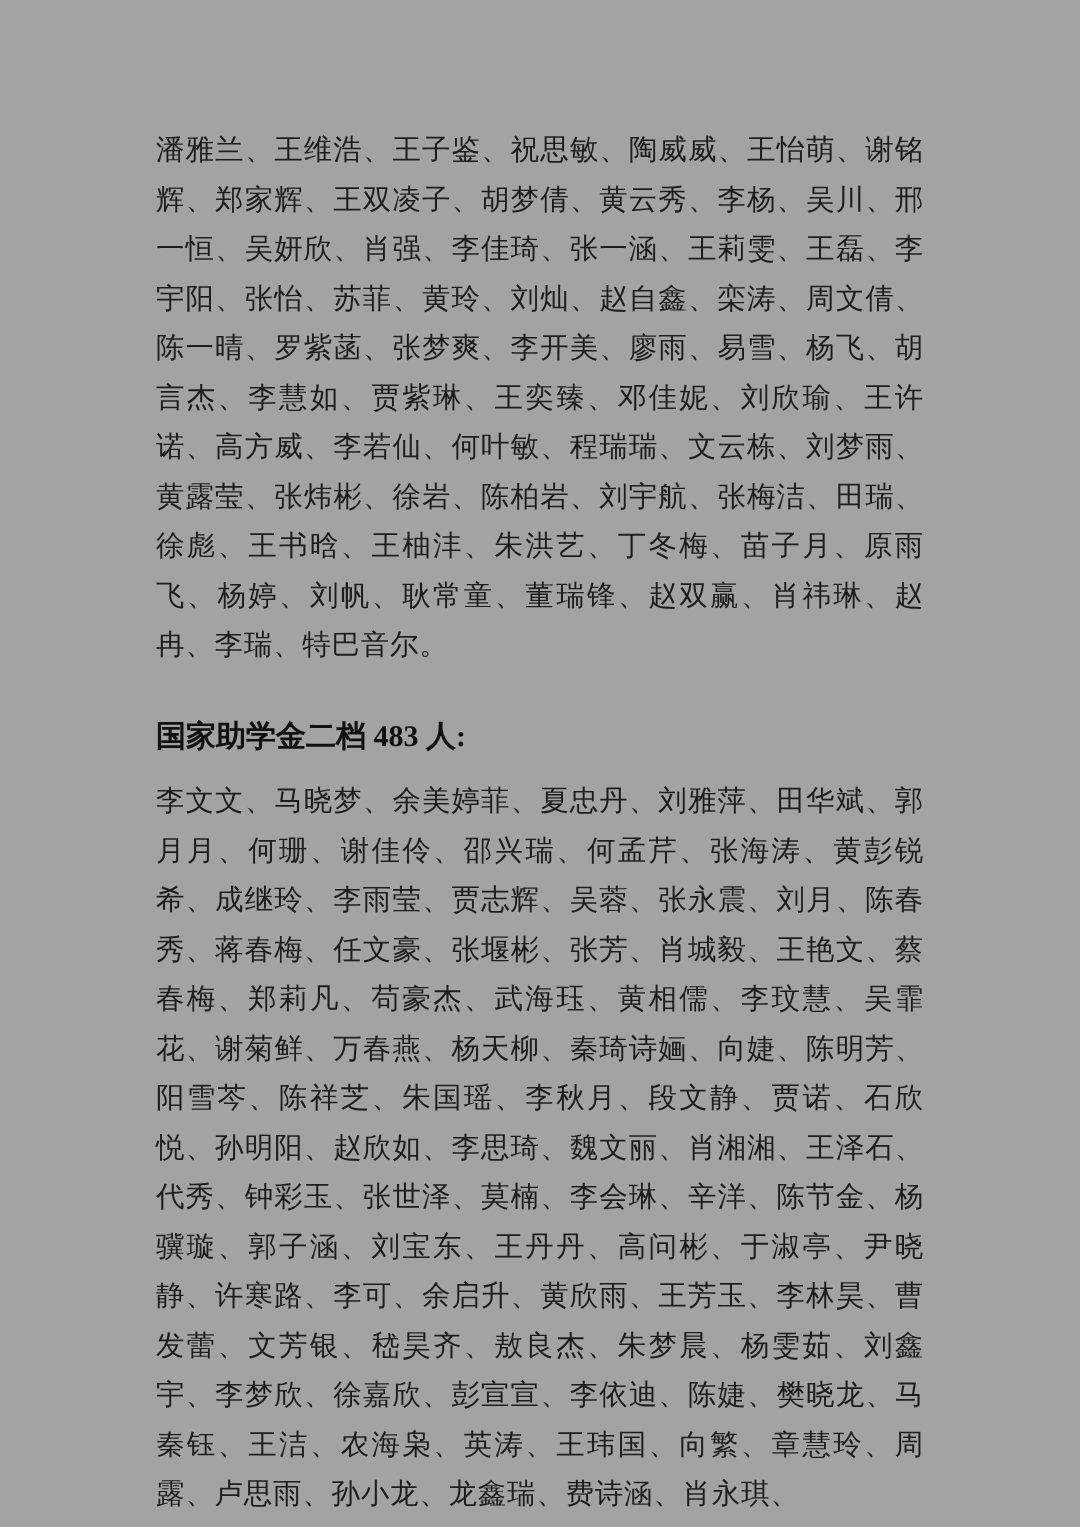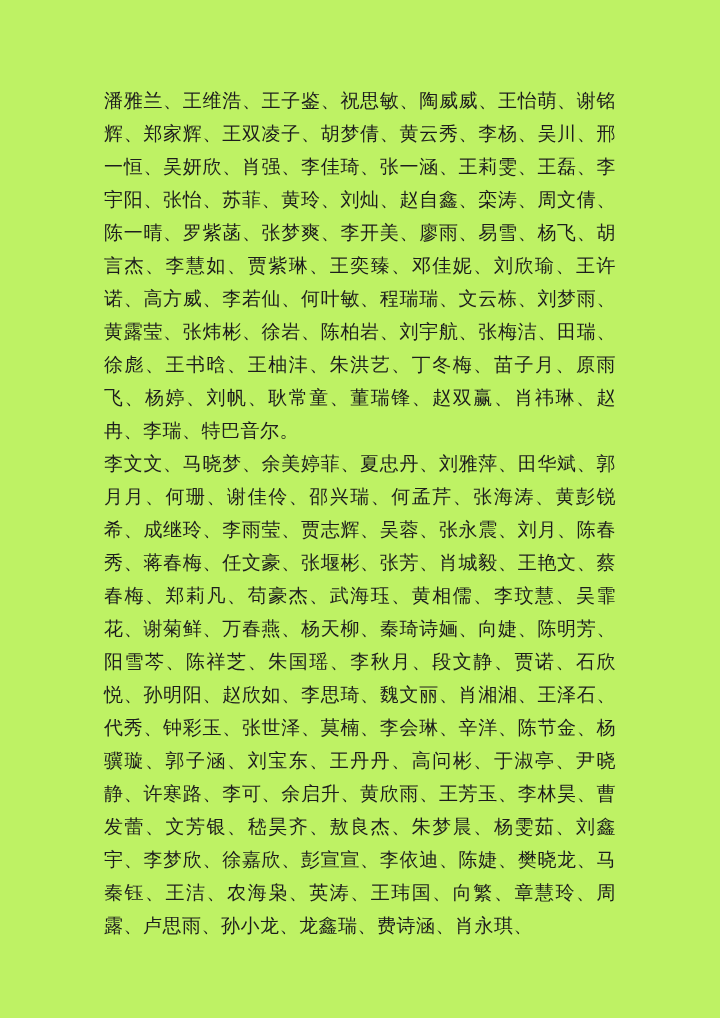--- a/index.html
+++ b/index.html
@@ -5,21 +5,21 @@
   html, body {
     margin: 0;
     padding: 0;
     background: #ffffff;
   }
   .page {
     position: relative;
     width: 720px;
     height: 1018px;
     margin: 0 auto;
-    background: #bef264;
+    background: #a3a3a3;
     overflow: hidden;
     font-family: "Liberation Serif", "DejaVu Serif", serif;
     color: #1d1d1d;
     box-sizing: border-box;
     padding: 84px 104px 0 104px;
   }
   .name-list {
     margin: 0;
     font-size: 19px;
     line-height: 33px;
@@ -35,15 +35,16 @@
     color: #111111;
     text-align: left;
   }
 </style>
 </head>
 <body>
 
 <div class="page">
   <p class="name-list">潘雅兰、王维浩、王子鉴、祝思敏、陶威威、王怡萌、谢铭辉、郑家辉、王双凌子、胡梦倩、黄云秀、李杨、吴川、邢一恒、吴妍欣、肖强、李佳琦、张一涵、王莉雯、王磊、李宇阳、张怡、苏菲、黄玲、刘灿、赵自鑫、栾涛、周文倩、陈一晴、罗紫菡、张梦爽、李开美、廖雨、易雪、杨飞、胡言杰、李慧如、贾紫琳、王奕臻、邓佳妮、刘欣瑜、王许诺、高方威、李若仙、何叶敏、程瑞瑞、文云栋、刘梦雨、黄露莹、张炜彬、徐岩、陈柏岩、刘宇航、张梅洁、田瑞、徐彪、王书晗、王柚沣、朱洪艺、丁冬梅、苗子月、原雨飞、杨婷、刘帆、耿常童、董瑞锋、赵双赢、肖祎琳、赵冉、李瑞、特巴音尔。</p>
 
+  <h2 class="section-heading">国家助学金二档 483 人:</h2>
 
   <p class="name-list">李文文、马晓梦、余美婷菲、夏忠丹、刘雅萍、田华斌、郭月月、何珊、谢佳伶、邵兴瑞、何孟芹、张海涛、黄彭锐希、成继玲、李雨莹、贾志辉、吴蓉、张永震、刘月、陈春秀、蒋春梅、任文豪、张堰彬、张芳、肖城毅、王艳文、蔡春梅、郑莉凡、苟豪杰、武海珏、黄相儒、李玟慧、吴霏花、谢菊鲜、万春燕、杨天柳、秦琦诗婳、向婕、陈明芳、阳雪芩、陈祥芝、朱国瑶、李秋月、段文静、贾诺、石欣悦、孙明阳、赵欣如、李思琦、魏文丽、肖湘湘、王泽石、代秀、钟彩玉、张世泽、莫楠、李会琳、辛洋、陈节金、杨骥璇、郭子涵、刘宝东、王丹丹、高问彬、于淑亭、尹晓静、许寒路、李可、余启升、黄欣雨、王芳玉、李林昊、曹发蕾、文芳银、嵇昊齐、敖良杰、朱梦晨、杨雯茹、刘鑫宇、李梦欣、徐嘉欣、彭宣宣、李依迪、陈婕、樊晓龙、马秦钰、王洁、农海枭、英涛、王玮国、向繁、章慧玲、周露、卢思雨、孙小龙、龙鑫瑞、费诗涵、肖永琪、</p>
 </div>
 
 </body></html>

